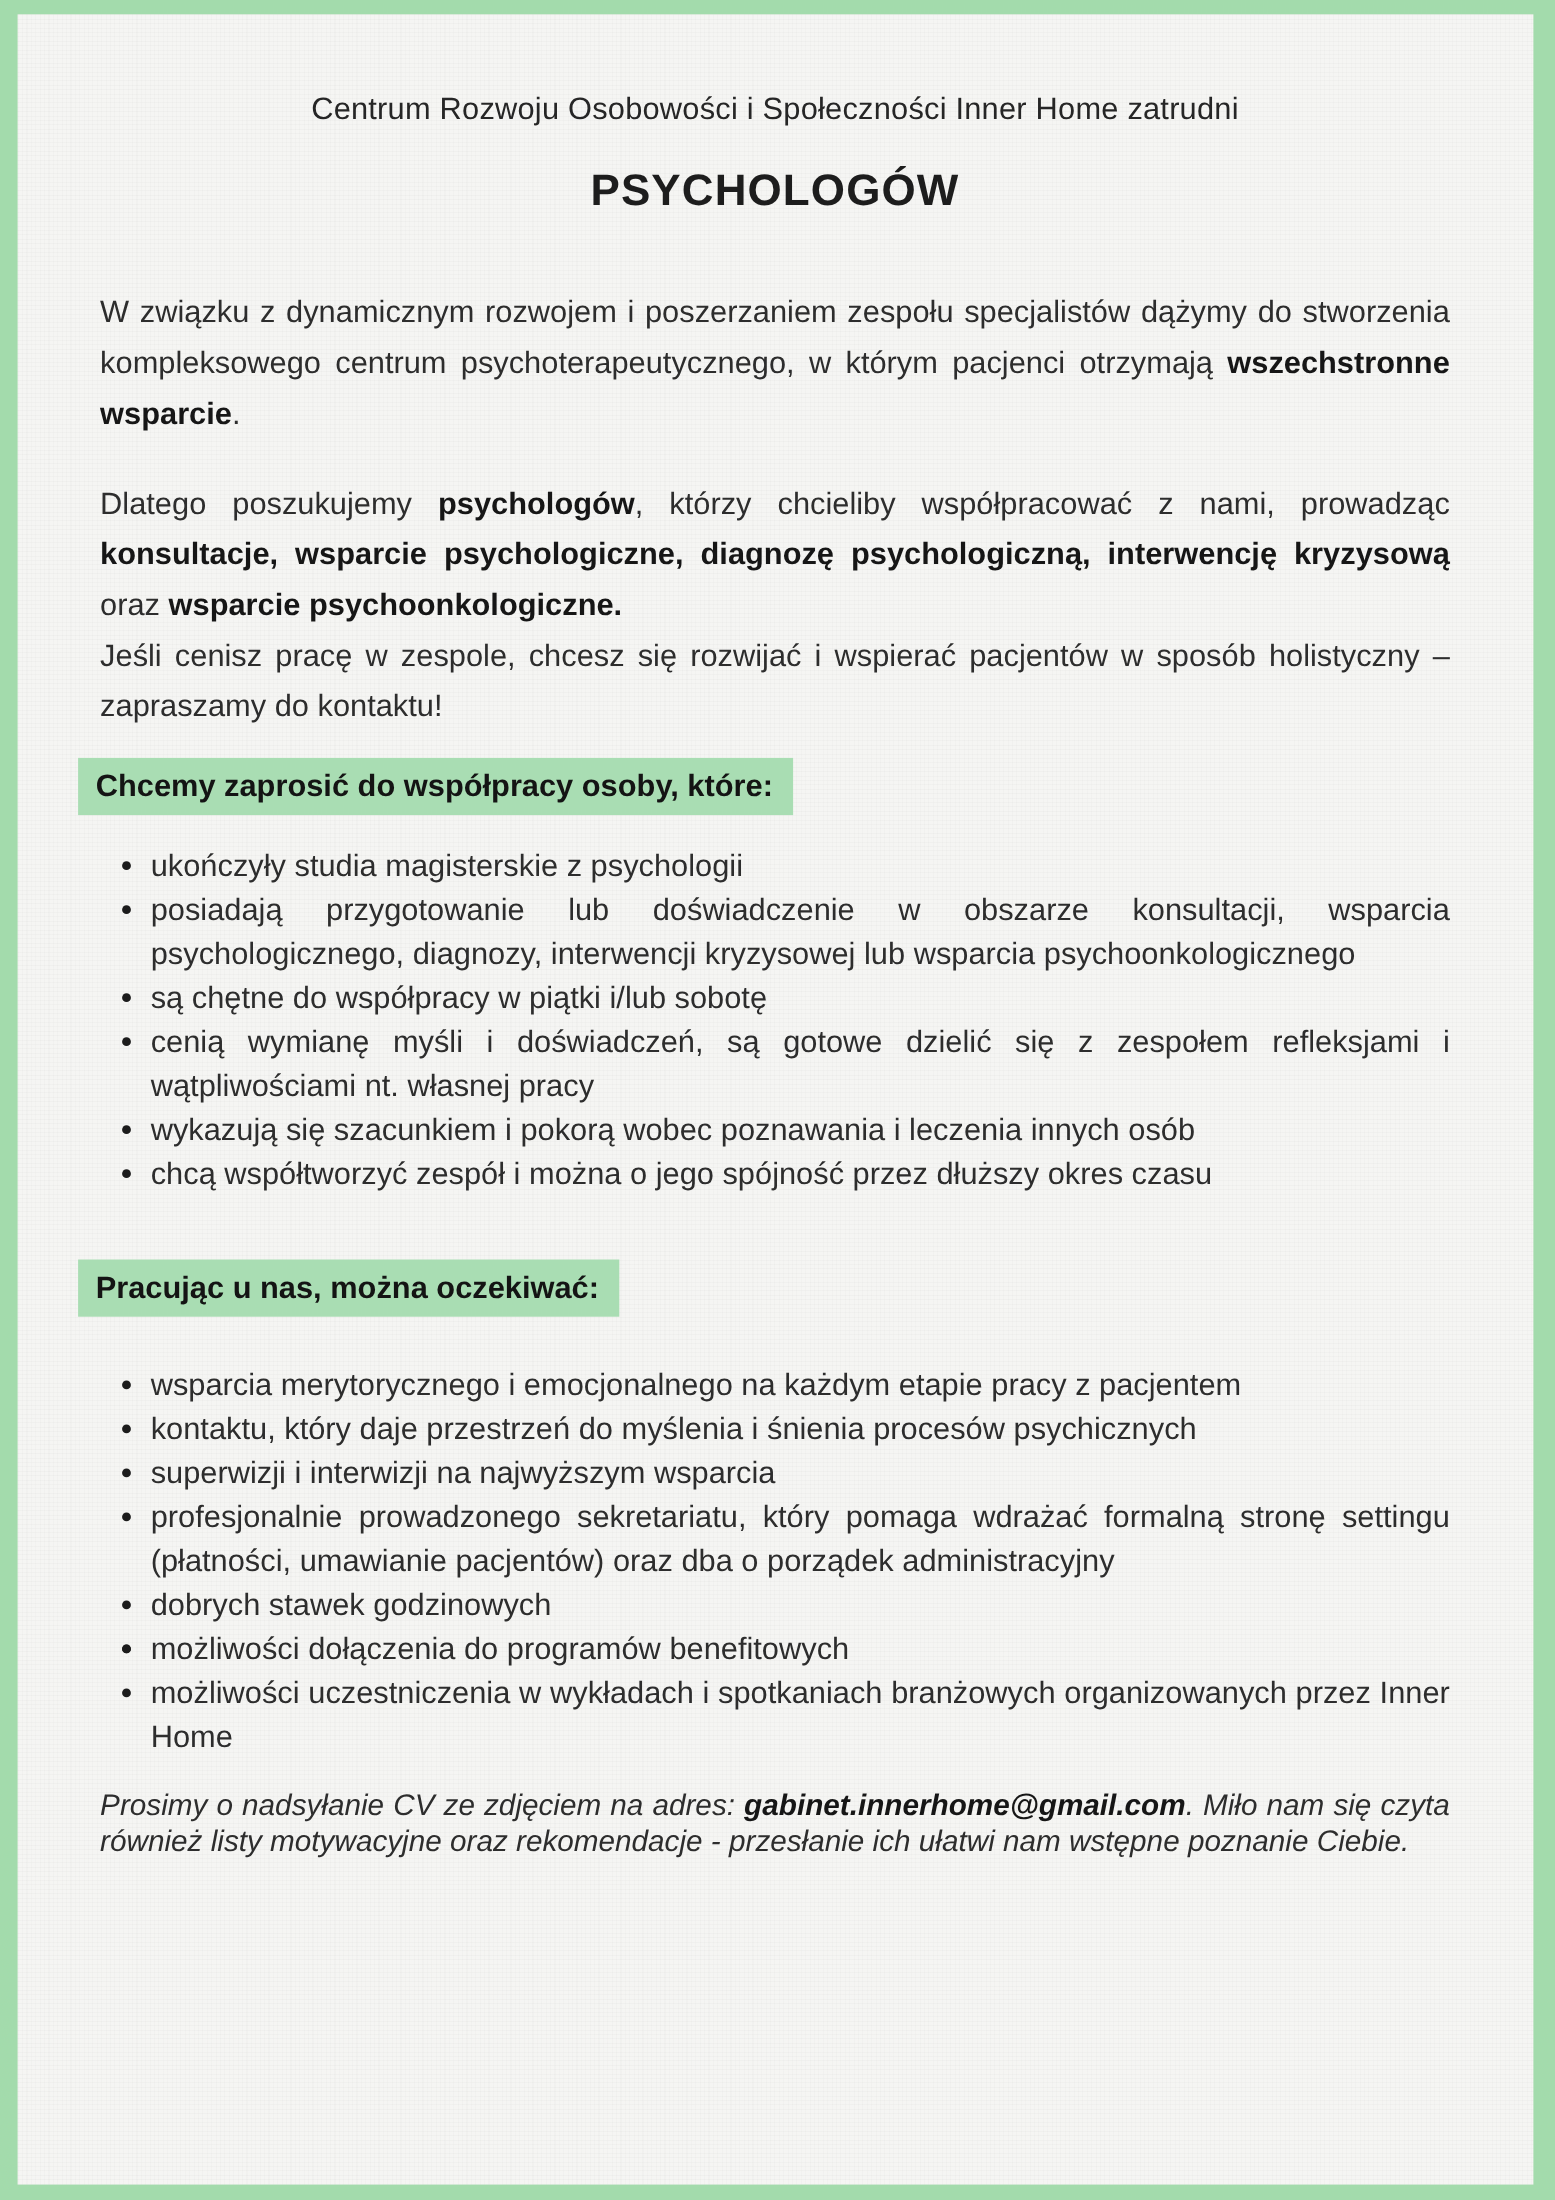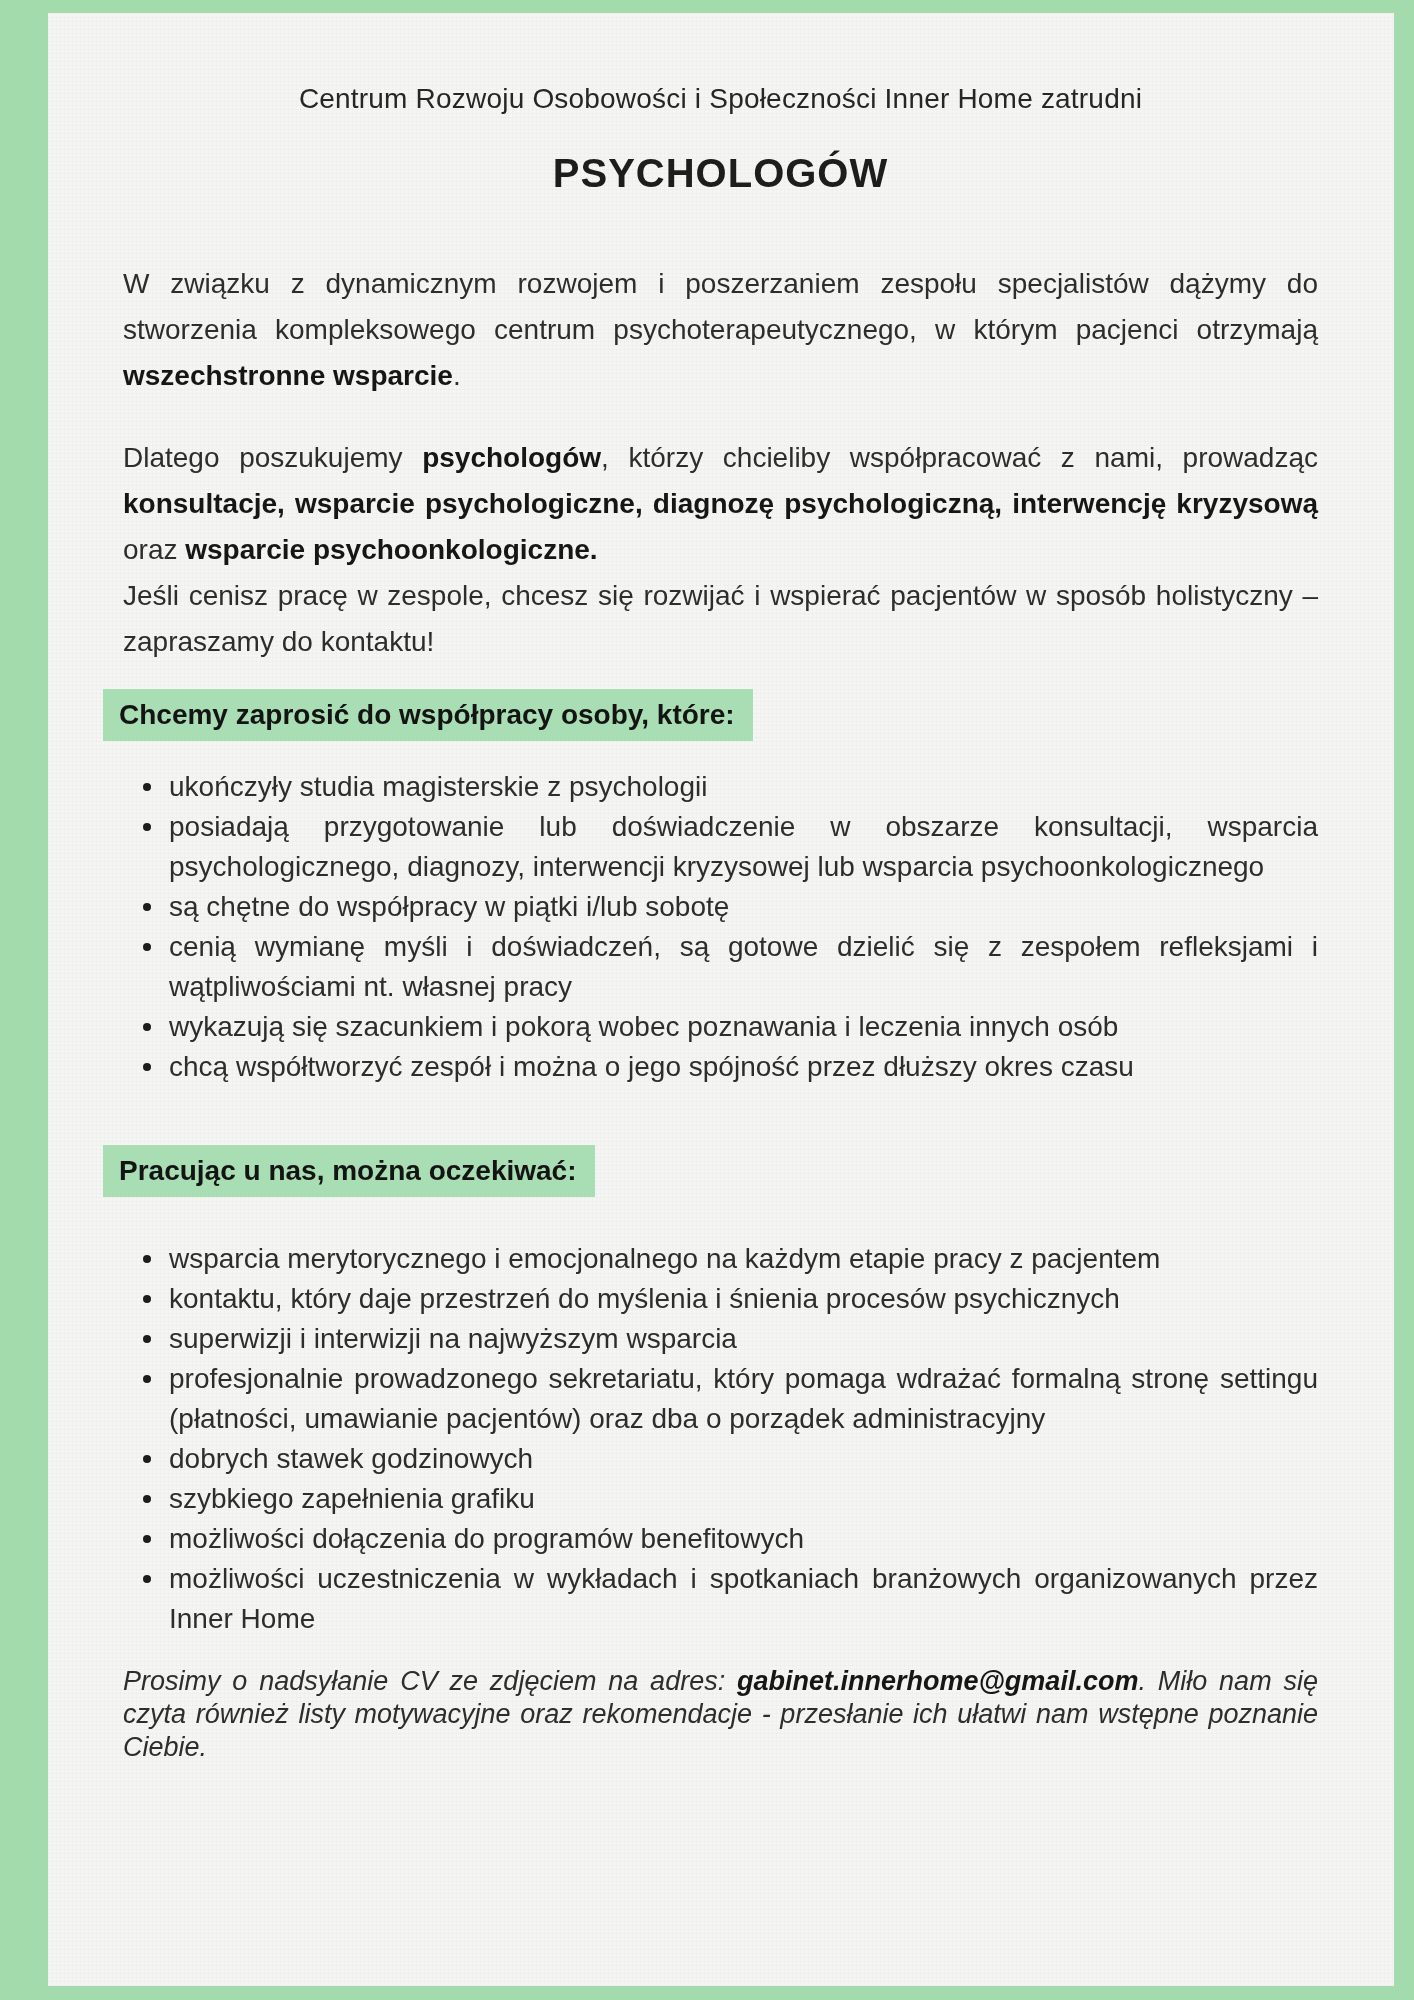--- a/index.html
+++ b/index.html
@@ -24,21 +24,20 @@
   }
   .page{
     position:absolute;
     top:13px; right:20px; bottom:14px; left:16px;
     background-color:var(--paper);
     background-image:
       repeating-linear-gradient(0deg, rgba(0,0,0,0.018) 0 1px, transparent 1px 4px),
       repeating-linear-gradient(90deg, rgba(0,0,0,0.014) 0 1px, transparent 1px 4px);
     padding:66px 76px 0 75px;
     overflow:hidden;
-    margin-left:32px;
   }
   .subtitle{
     font-size:28px;
     line-height:40px;
     text-align:center;
     color:#262626;
     letter-spacing:0.2px;
   }
   .title{
     margin:28px 0 0 0;
@@ -126,21 +125,21 @@
     </ul>
 
     <div class="hl hl2">Pracując u nas, można oczekiwać:</div>
 
     <ul class="list list2">
       <li><span class="dot"></span><span>wsparcia merytorycznego i emocjonalnego na każdym etapie pracy z pacjentem</span></li>
       <li><span class="dot"></span><span>kontaktu, który daje przestrzeń do myślenia i śnienia procesów psychicznych</span></li>
       <li><span class="dot"></span><span>superwizji i interwizji na najwyższym wsparcia</span></li>
       <li><span class="dot"></span><span>profesjonalnie prowadzonego sekretariatu, który pomaga wdrażać formalną stronę settingu (płatności, umawianie pacjentów) oraz dba o porządek administracyjny</span></li>
       <li><span class="dot"></span><span>dobrych stawek godzinowych</span></li>
-      <li><span class="dot"></span><span>szybkiego zapełnienia grafiku</span></li>
+      <li><span class="dot"></span></li>
       <li><span class="dot"></span><span>możliwości dołączenia do programów benefitowych</span></li>
       <li><span class="dot"></span><span>możliwości uczestniczenia w wykładach i spotkaniach branżowych organizowanych przez Inner Home</span></li>
     </ul>
 
 
     <p class="para small mt26"><span>Prosimy o nadsyłanie CV ze zdjęciem na adres: </span><span class="b">gabinet.innerhome@gmail.com</span><span>. Miło nam się czyta również listy motywacyjne oraz rekomendacje - przesłanie ich ułatwi nam wstępne poznanie Ciebie.</span></p>
 
   </div>
 </div>
 

